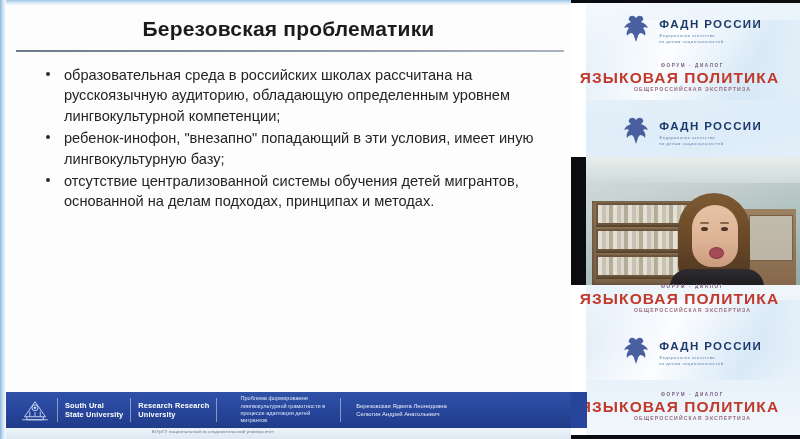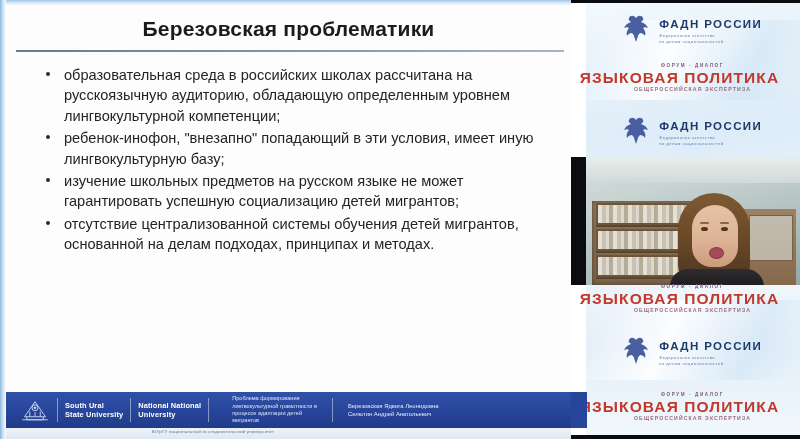--- a/index.html
+++ b/index.html
@@ -385,24 +385,20 @@
       <div class="title-rule"></div>
 
       <div class="bullets">
         <div class="bullet">
           <span class="dot"></span>
           <span>образовательная среда в российских школах рассчитана на русскоязычную аудиторию, обладающую определенным уровнем лингвокультурной компетенции;</span>
         </div>
         <div class="bullet">
           <span class="dot"></span>
           <span>ребенок-инофон, "внезапно" попадающий в эти условия, имеет иную лингвокультурную базу;</span>
-        </div>
-        <div class="bullet">
-          <span class="dot"></span>
-          <span>изучение школьных предметов на русском языке не может гарантировать успешную социализацию детей мигрантов;</span>
         </div>
         <div class="bullet">
           <span class="dot"></span>
           <span>отсутствие централизованной системы обучения детей мигрантов, основанной на делам подходах, принципах и методах.</span>
         </div>
       </div>
 
     </div>
 
     <div class="footer">
@@ -414,21 +410,21 @@
             <path d="M9 26 L9 30 L31 30 L31 26"></path>
             <path d="M13 26 L13 19 M20 26 L20 20 M27 26 L27 19"></path>
             <path d="M3 30 L37 30"></path>
           </g>
           <circle cx="20" cy="14" r="1.8" fill="#cfddf5"></circle>
         </svg>
         <div class="vrule"></div>
         <div class="f-uni">South Ural
 State University</div>
         <div class="vrule"></div>
-        <div class="f-uni">National National
+        <div class="f-uni">Research Research
 University</div>
         <div class="vrule"></div>
       </div>
       <div class="footer-cell">
         <div class="f-topic">Проблема формирования
 лингвокультурной грамотности в
 процессе адаптации детей
 мигрантов</div>
       </div>
       <div class="vrule"></div>

